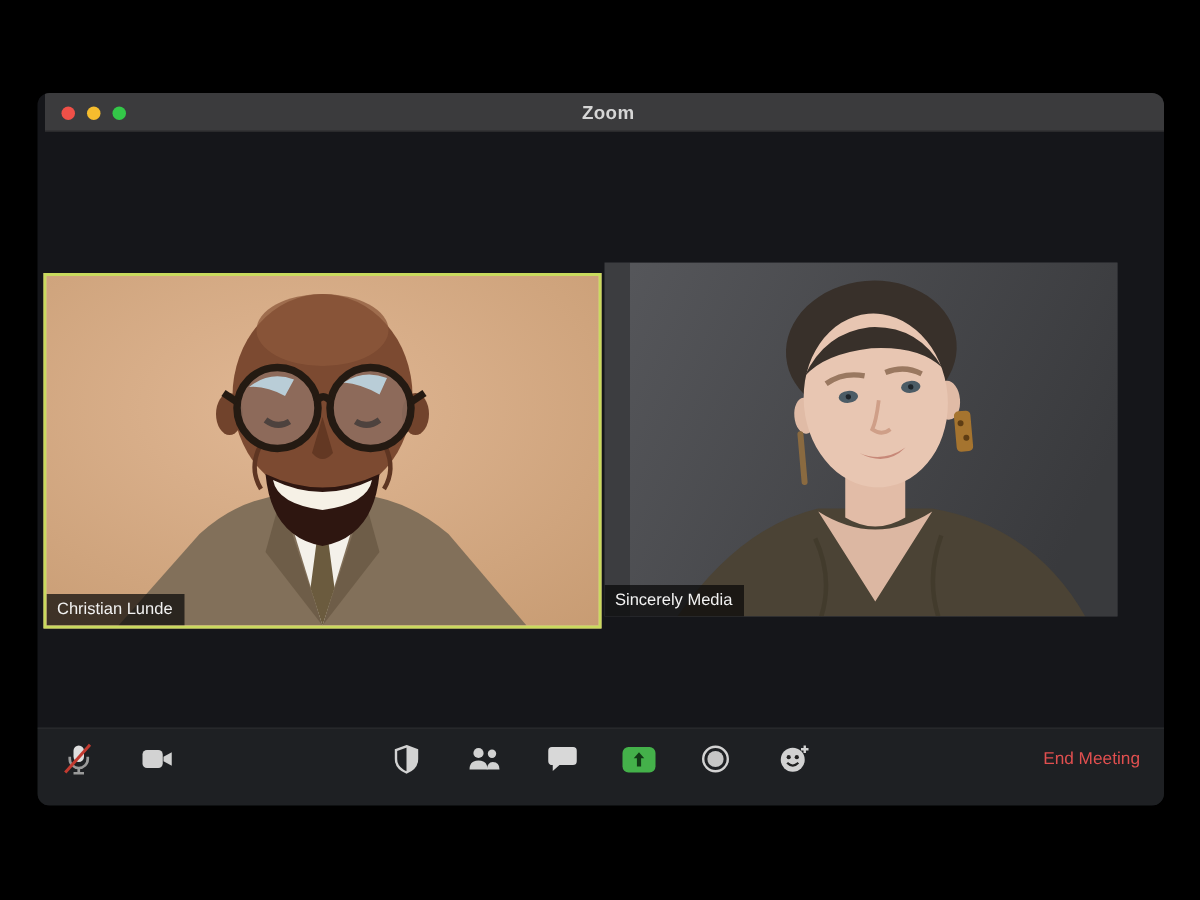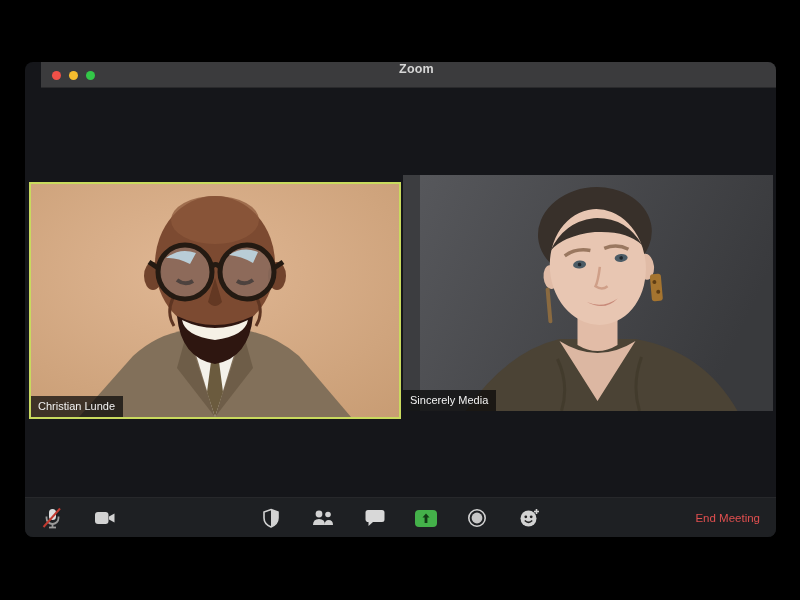--- a/index.html
+++ b/index.html
@@ -3,42 +3,42 @@
 <meta charset="utf-8">
 <style>
   * { margin:0; padding:0; box-sizing:border-box; }
   html,body { width:800px; height:600px; background:#000; overflow:hidden;
               font-family:"Liberation Sans", sans-serif; }
 
   .window { position:absolute; left:25px; top:62px; width:751px; height:475px;
             background:#15161a; border-radius:8px; overflow:hidden; }
 
   
-  .titlebar { position:absolute; left:16px; top:0; width:100%; height:26px;
+  .titlebar { position:absolute; left:5px; top:0; width:100%; height:26px;
               background:#3b3b3d; border-bottom:1px solid #2a2a2c;
-              display:flex; justify-content:center; }
+              display:flex; align-items:center; justify-content:center; }
   .title { color:#d6d6d6; font-size:12.5px; font-weight:600; letter-spacing:.2px; }
   .lights { position:absolute; left:11px; top:0; height:26px; display:flex;
             align-items:center; gap:8px; }
   .light { width:9px; height:9px; border-radius:50%; display:inline-block; }
   .light.red    { background:#f05048; }
   .light.yellow { background:#f6bd2e; }
   .light.green  { background:#33c748; }
 
   
   .tile { position:absolute; overflow:hidden; background:#3c3d40; }
   .tile svg { display:block; width:100%; height:100%; }
   .tile-left  { left:4px;  top:120px; width:372px; height:237px;
                 border:2px solid #c9da5e; background:#d9b190; }
-  .tile-right { left:378px; top:113px; width:370px; height:236px;padding-left:17px; }
+  .tile-right { left:378px; top:113px; width:342px; height:236px;padding-left:17px; }
   .nametag { position:absolute; left:0; bottom:0; background:rgba(8,8,8,.72);
              color:#f2f2f2; font-size:11px; line-height:1; padding:5px 8px 5px 7px; }
 
   
-  .toolbar { position:absolute; left:0; bottom:0; width:100%; height:40px;
+  .toolbar { position:absolute; left:0; bottom:0; width:100%; height:52px;
              background:#1e2023; border-top:1px solid #27282b; }
   .tb-btn { position:absolute; top:6px; width:28px; height:28px; border:none;
             background:transparent; padding:0; cursor:pointer;
             display:flex; align-items:center; justify-content:center; }
   .tb-btn svg { display:block; }
   .end-btn { position:absolute; right:16px; top:0; height:40px; border:none;
              background:transparent; color:#e04f4f; font-size:11.5px;
              font-family:"Liberation Sans", sans-serif; cursor:pointer; }
 </style>
 </head>

